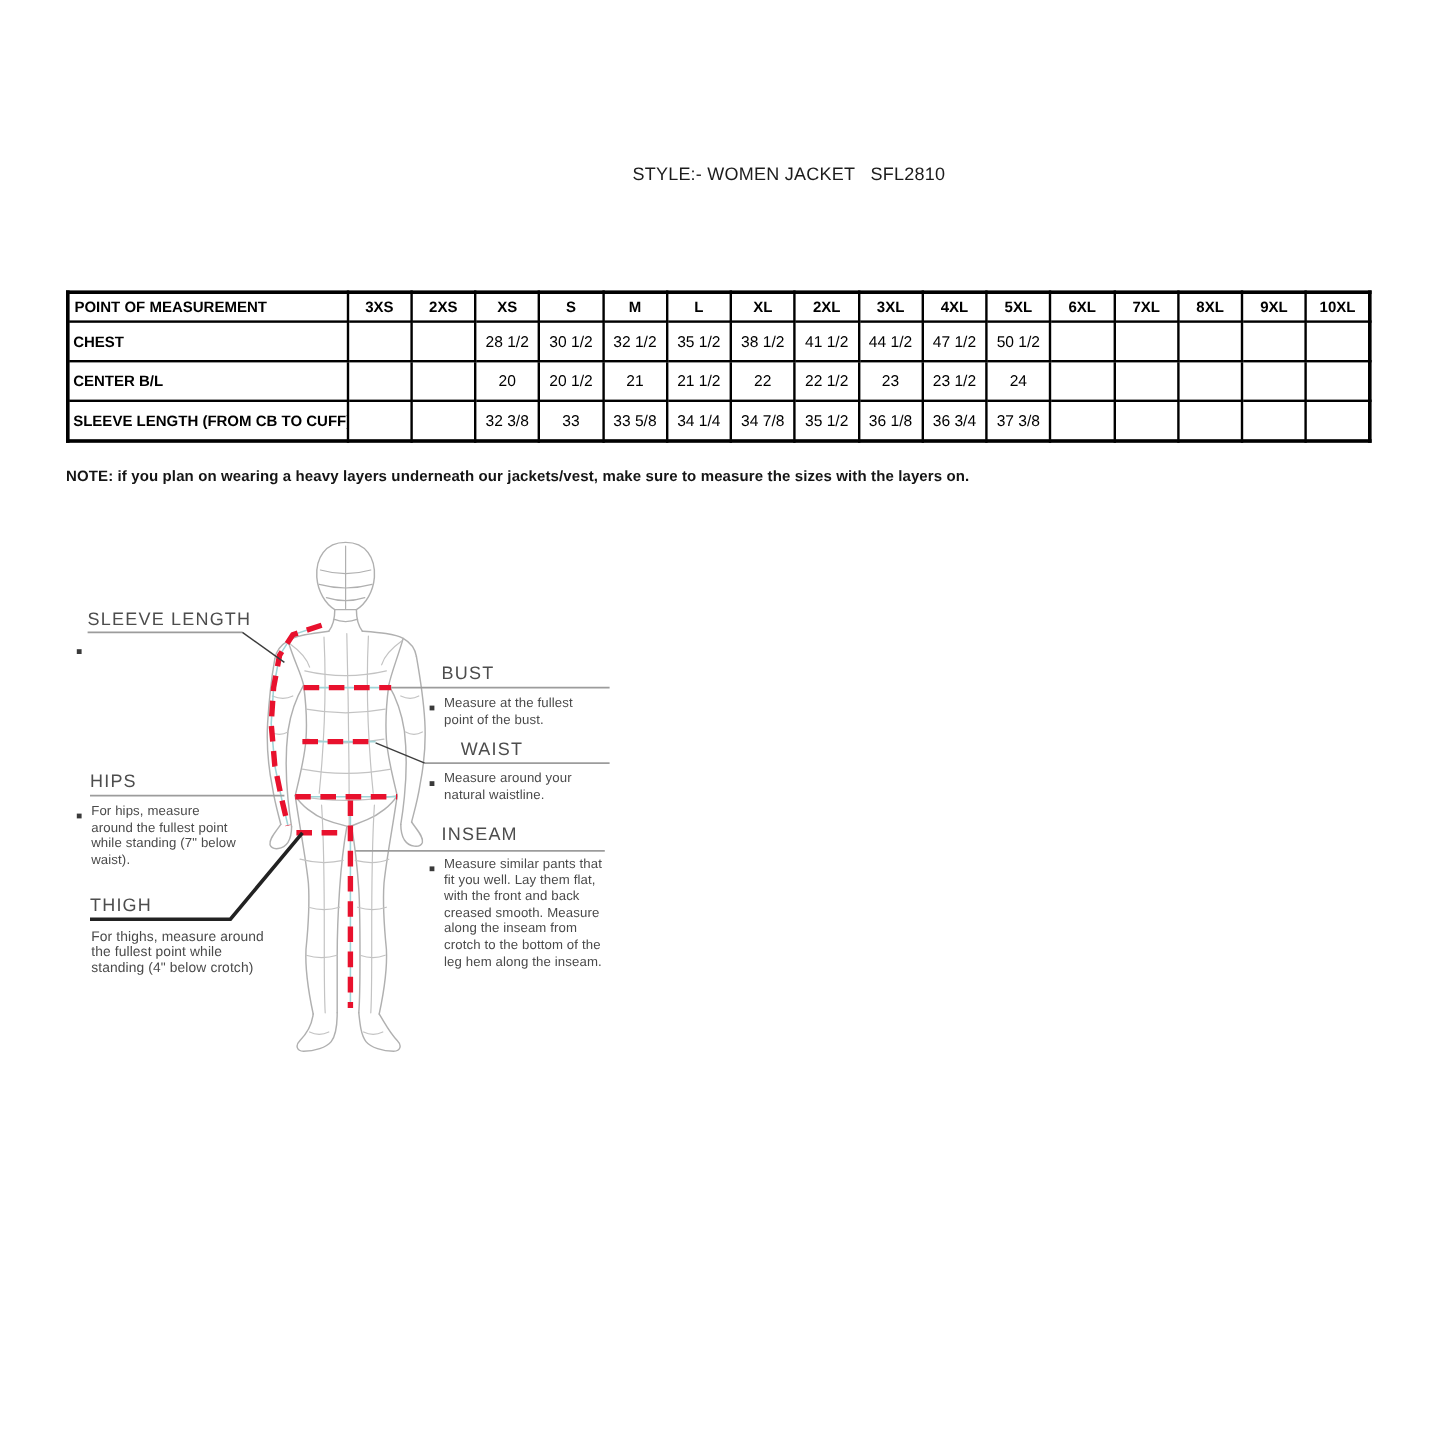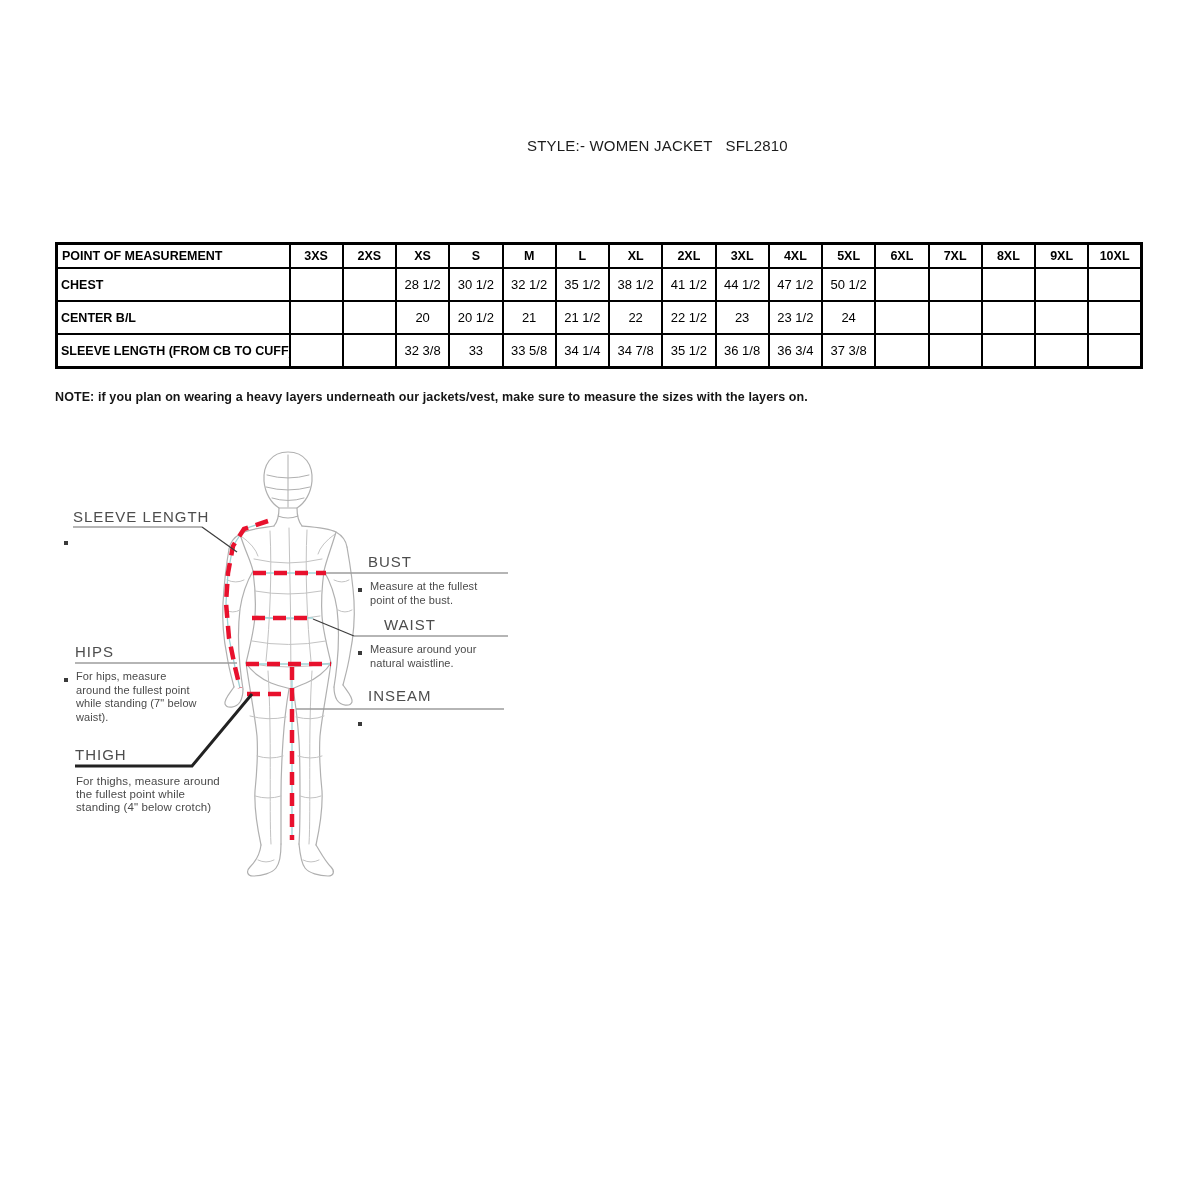--- a/index.html
+++ b/index.html
@@ -244,13 +244,14 @@
   <div class="mh" style="left:368px;top:123px;">BUST</div>
   <span class="blt" style="left:358px;top:158px;"></span>
   <div class="md" style="left:370px;top:150px;width:118px;">Measure at the fullest point of the bust.</div>
 
   <div class="mh" style="left:384px;top:186px;">WAIST</div>
   <span class="blt" style="left:358px;top:221px;"></span>
   <div class="md" style="left:370px;top:213px;width:112px;">Measure around your natural waistline.</div>
 
   <div class="mh" style="left:368px;top:257px;">INSEAM</div>
   <span class="blt" style="left:358px;top:292px;"></span>
+  <div class="md" style="left:370px;top:284px;width:138px;">Measure similar pants that fit you well. Lay them flat, with the front and back creased smooth. Measure along the inseam from crotch to the bottom of the leg hem along the inseam.</div>
 </div>
 
 </body></html>

